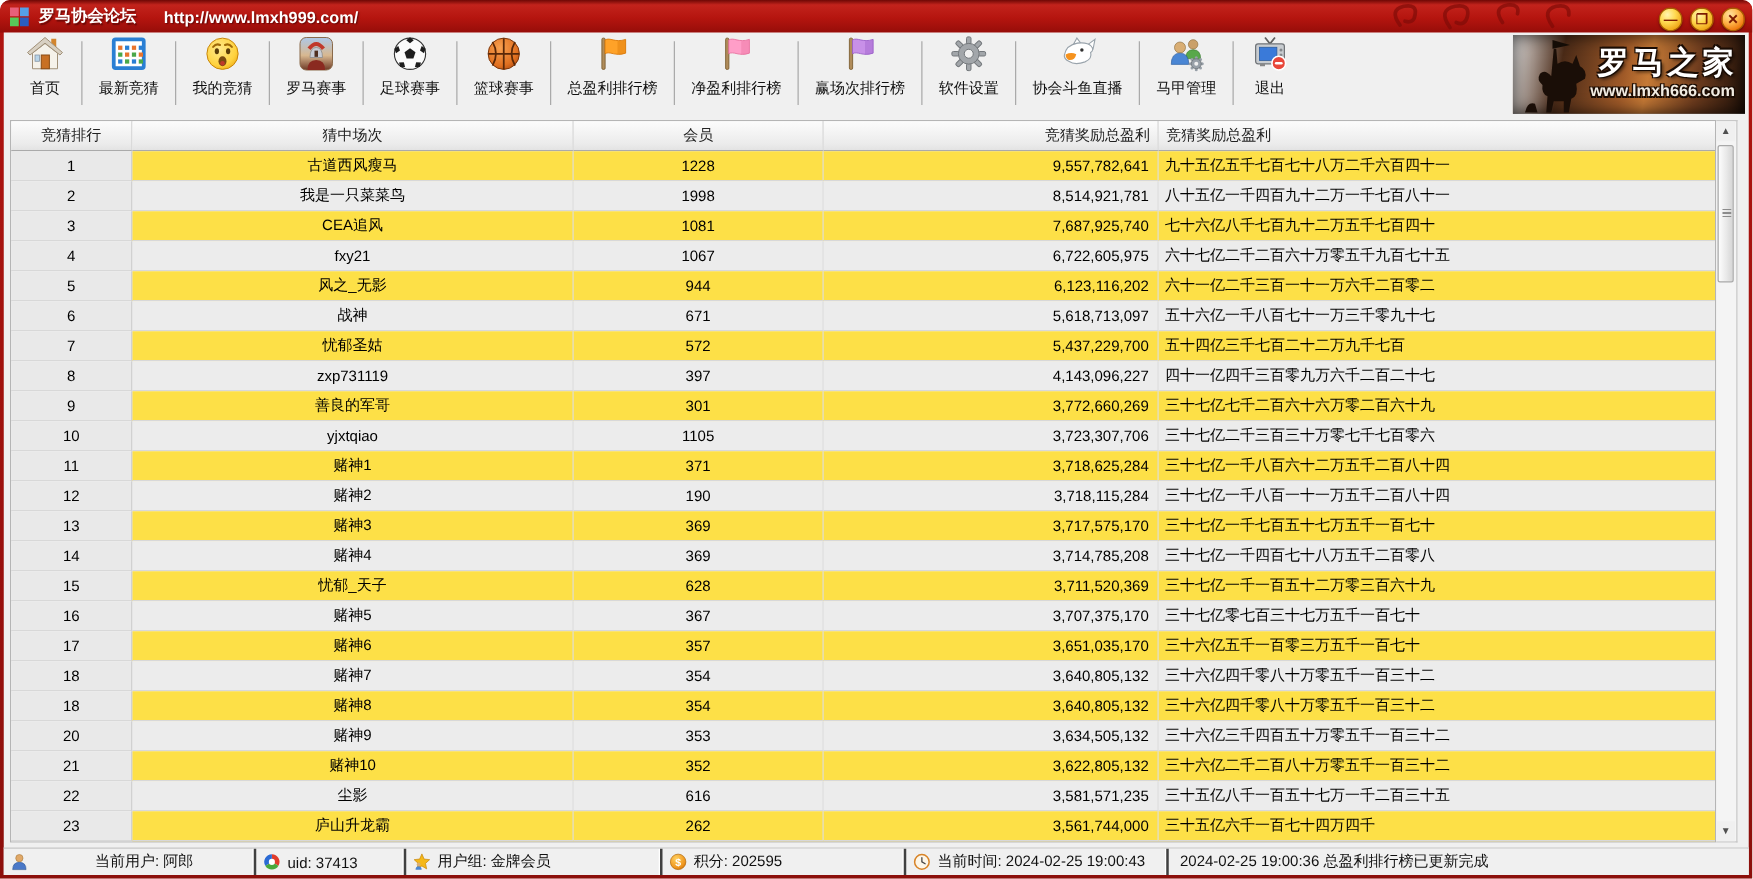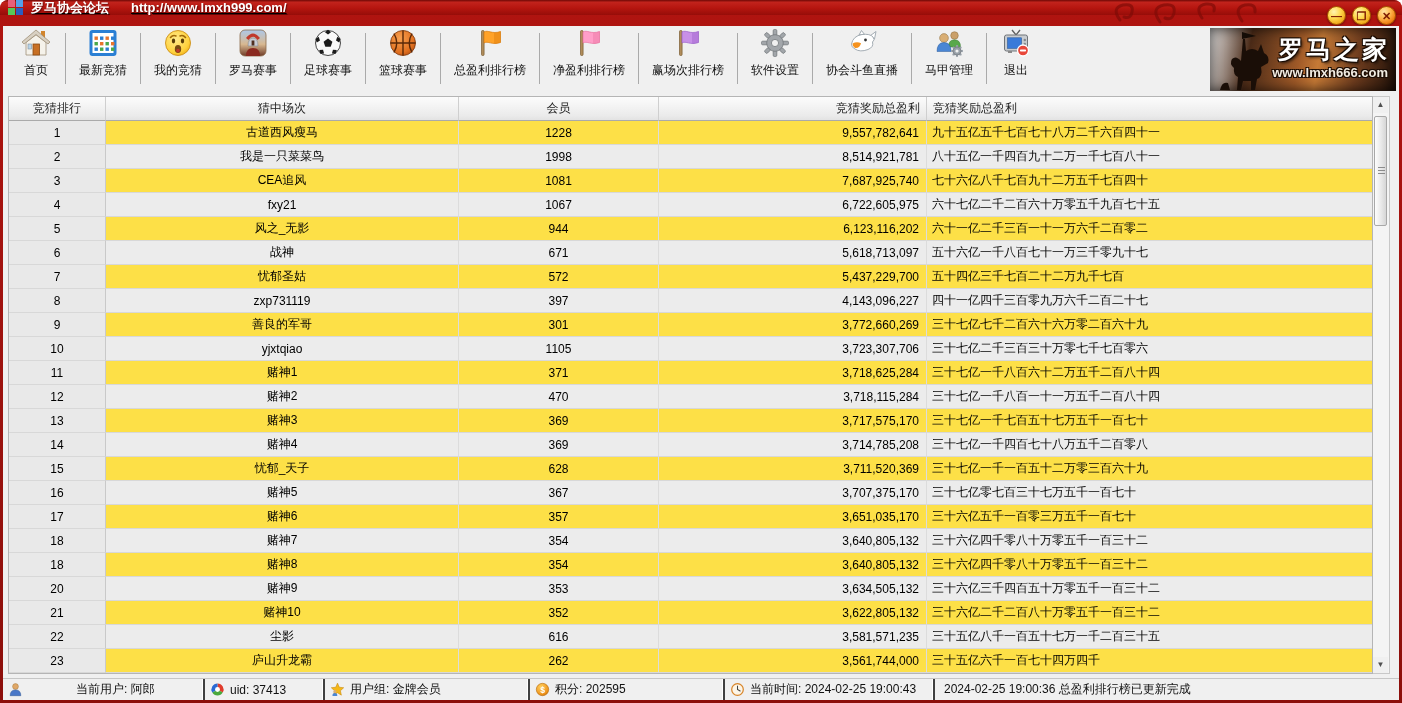--- a/index.html
+++ b/index.html
@@ -1,22 +1,22 @@
 <!DOCTYPE html>
 <html><head>
 <meta charset="utf-8">
 <style>
   html,body{margin:0;padding:0;background:#fff;font-family:"Liberation Sans","DejaVu Sans",sans-serif;}
   *{box-sizing:border-box;}
   .window{position:relative;width:1402px;height:703px;background:linear-gradient(#b01410,#8c0f0b);
           border-radius:8px 8px 0 0;overflow:hidden;}
   
-  .titlebar{position:absolute;top:0;left:0;right:0;height:15px;
+  .titlebar{position:absolute;top:0;left:0;right:0;height:26px;
     background:linear-gradient(180deg,#6e0805 0,#c2231c 15%,#b5150f 55%,#960d09 100%);
-    border-radius:8px 8px 0 0;display:flex;align-items:center;text-decoration:underline;}
+    border-radius:8px 8px 0 0;display:flex;align-items:center;}
   .appicon{width:15px;height:15px;margin-left:8px;display:grid;grid-template-columns:7px 7px;grid-template-rows:7px 7px;gap:1px;}
   .appicon span{display:block;}
   .ai1{background:#e8607a;} .ai2{background:#55a0e8;} .ai3{background:#58c858;} .ai4{background:#2a5ec0;}
   .wtitle{color:#fff;font-weight:bold;font-size:13px;margin-left:8px;text-shadow:1px 1px 1px rgba(60,0,0,.6);}
   .wurl{color:#fff;font-weight:bold;font-size:13px;margin-left:22px;text-shadow:1px 1px 1px rgba(60,0,0,.6);}
   .swirls{position:absolute;right:120px;top:0;height:26px;opacity:.65;}
   .winbtns{position:absolute;right:6px;top:6px;display:flex;gap:6px;}
   .wbtn{width:19px;height:19px;border-radius:50%;border:1px solid #a65f00;
     background:radial-gradient(circle at 35% 28%,#fff3b0 0,#ffd84e 40%,#f0a81a 75%,#d88400 100%);
     color:#7c1a00;font-size:11px;font-weight:bold;line-height:16px;text-align:center;padding:0;cursor:pointer;
@@ -432,21 +432,21 @@
             <div class="trow odd">
               <div class="tcell c-rank">11</div>
               <div class="tcell c-member">赌神1</div>
               <div class="tcell c-hits">371</div>
               <div class="tcell c-total">3,718,625,284</div>
               <div class="tcell c-totalcn">三十七亿一千八百六十二万五千二百八十四</div>
             </div>
             <div class="trow even">
               <div class="tcell c-rank">12</div>
               <div class="tcell c-member">赌神2</div>
-              <div class="tcell c-hits">470</div>
+              <div class="tcell c-hits">190</div>
               <div class="tcell c-total">3,718,115,284</div>
               <div class="tcell c-totalcn">三十七亿一千八百一十一万五千二百八十四</div>
             </div>
             <div class="trow odd">
               <div class="tcell c-rank">13</div>
               <div class="tcell c-member">赌神3</div>
               <div class="tcell c-hits">369</div>
               <div class="tcell c-total">3,717,575,170</div>
               <div class="tcell c-totalcn">三十七亿一千七百五十七万五千一百七十</div>
             </div>

